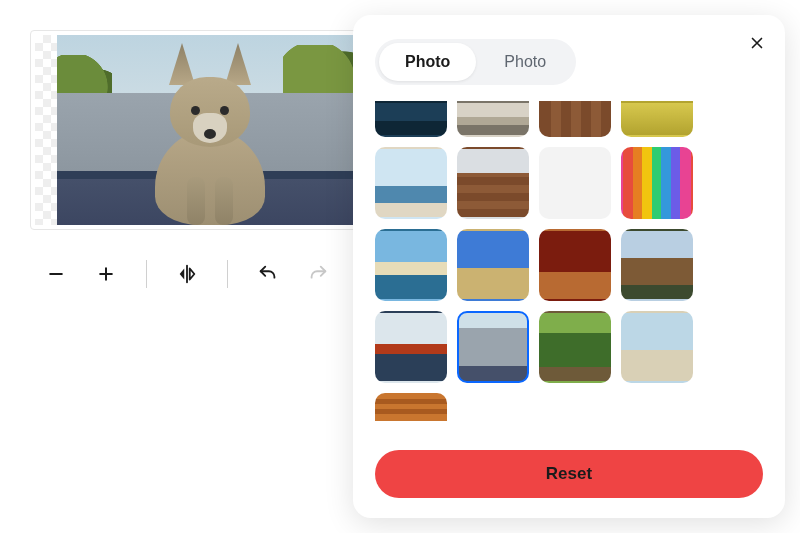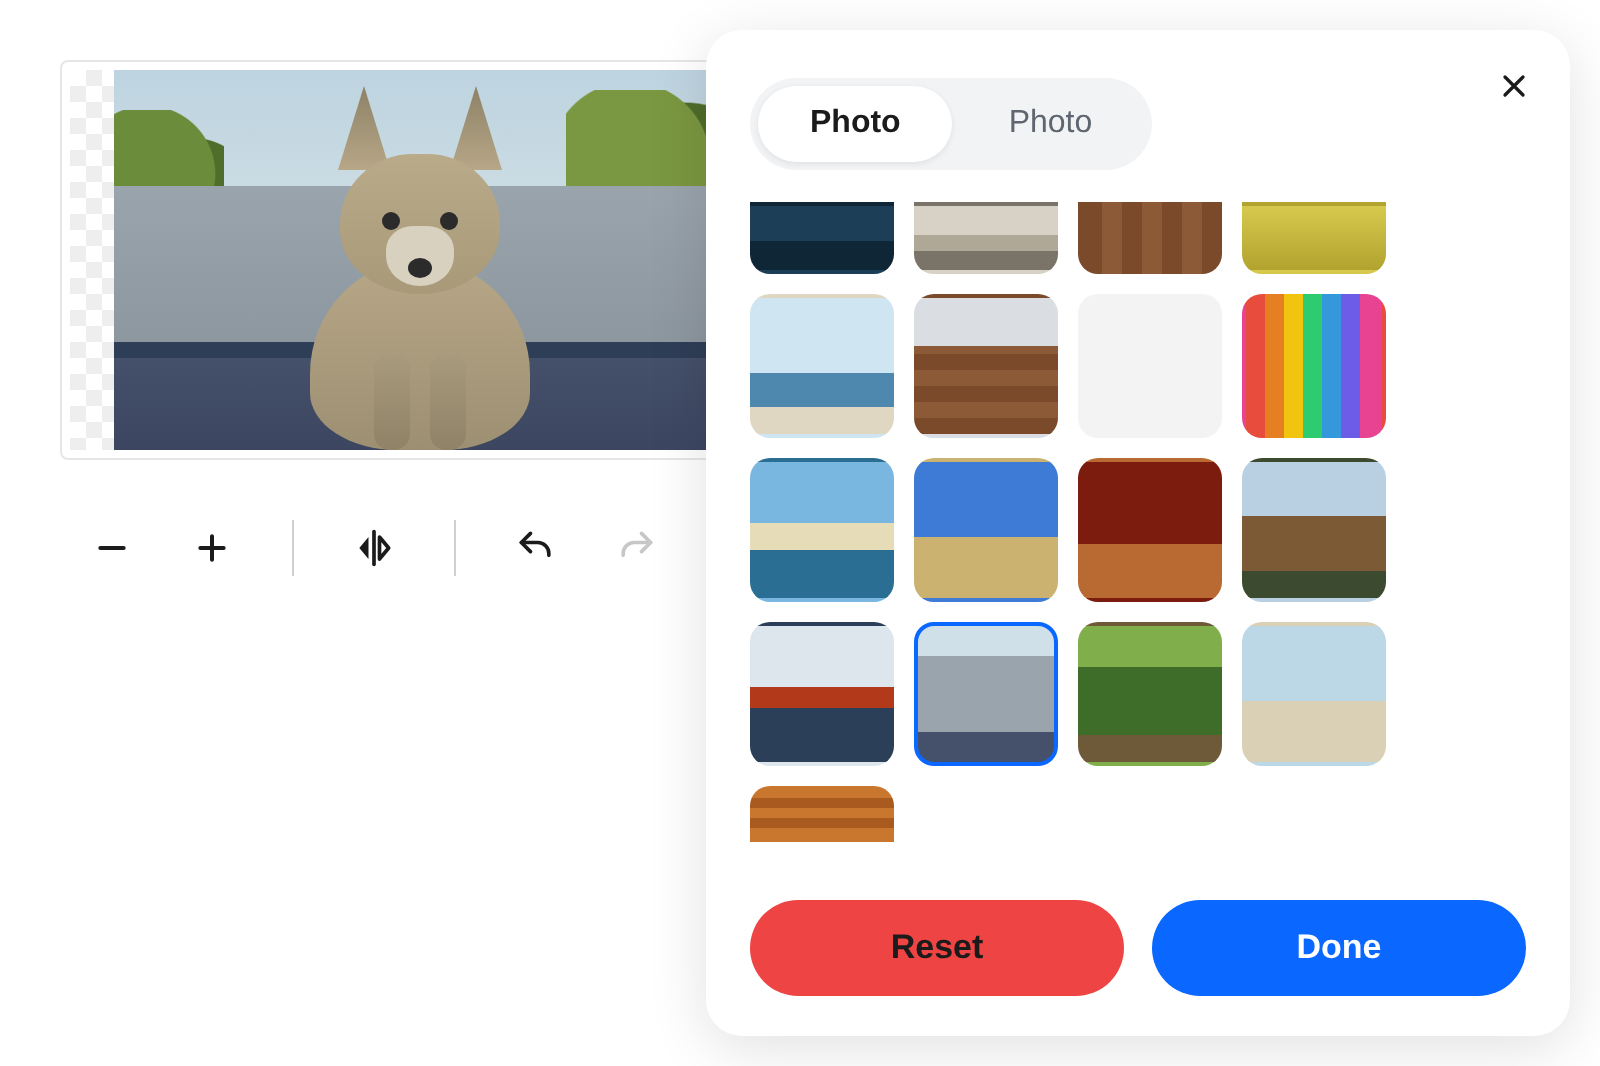--- a/index.html
+++ b/index.html
@@ -291,15 +291,14 @@
         <div class="thumb bg-bridge"></div>
         <div class="thumb bg-wallgrey selected"></div>
         <div class="thumb bg-jungle"></div>
         <div class="thumb bg-palms"></div>
         <div class="thumb bg-slats row-bot"></div>
       </div>
   </div>
 
   <div class="footer">
     <button class="btn btn-secondary">Reset</button>
-    <button class="btn btn-primary">Done</button>
   </div>
 </div>
 
 </body></html>

